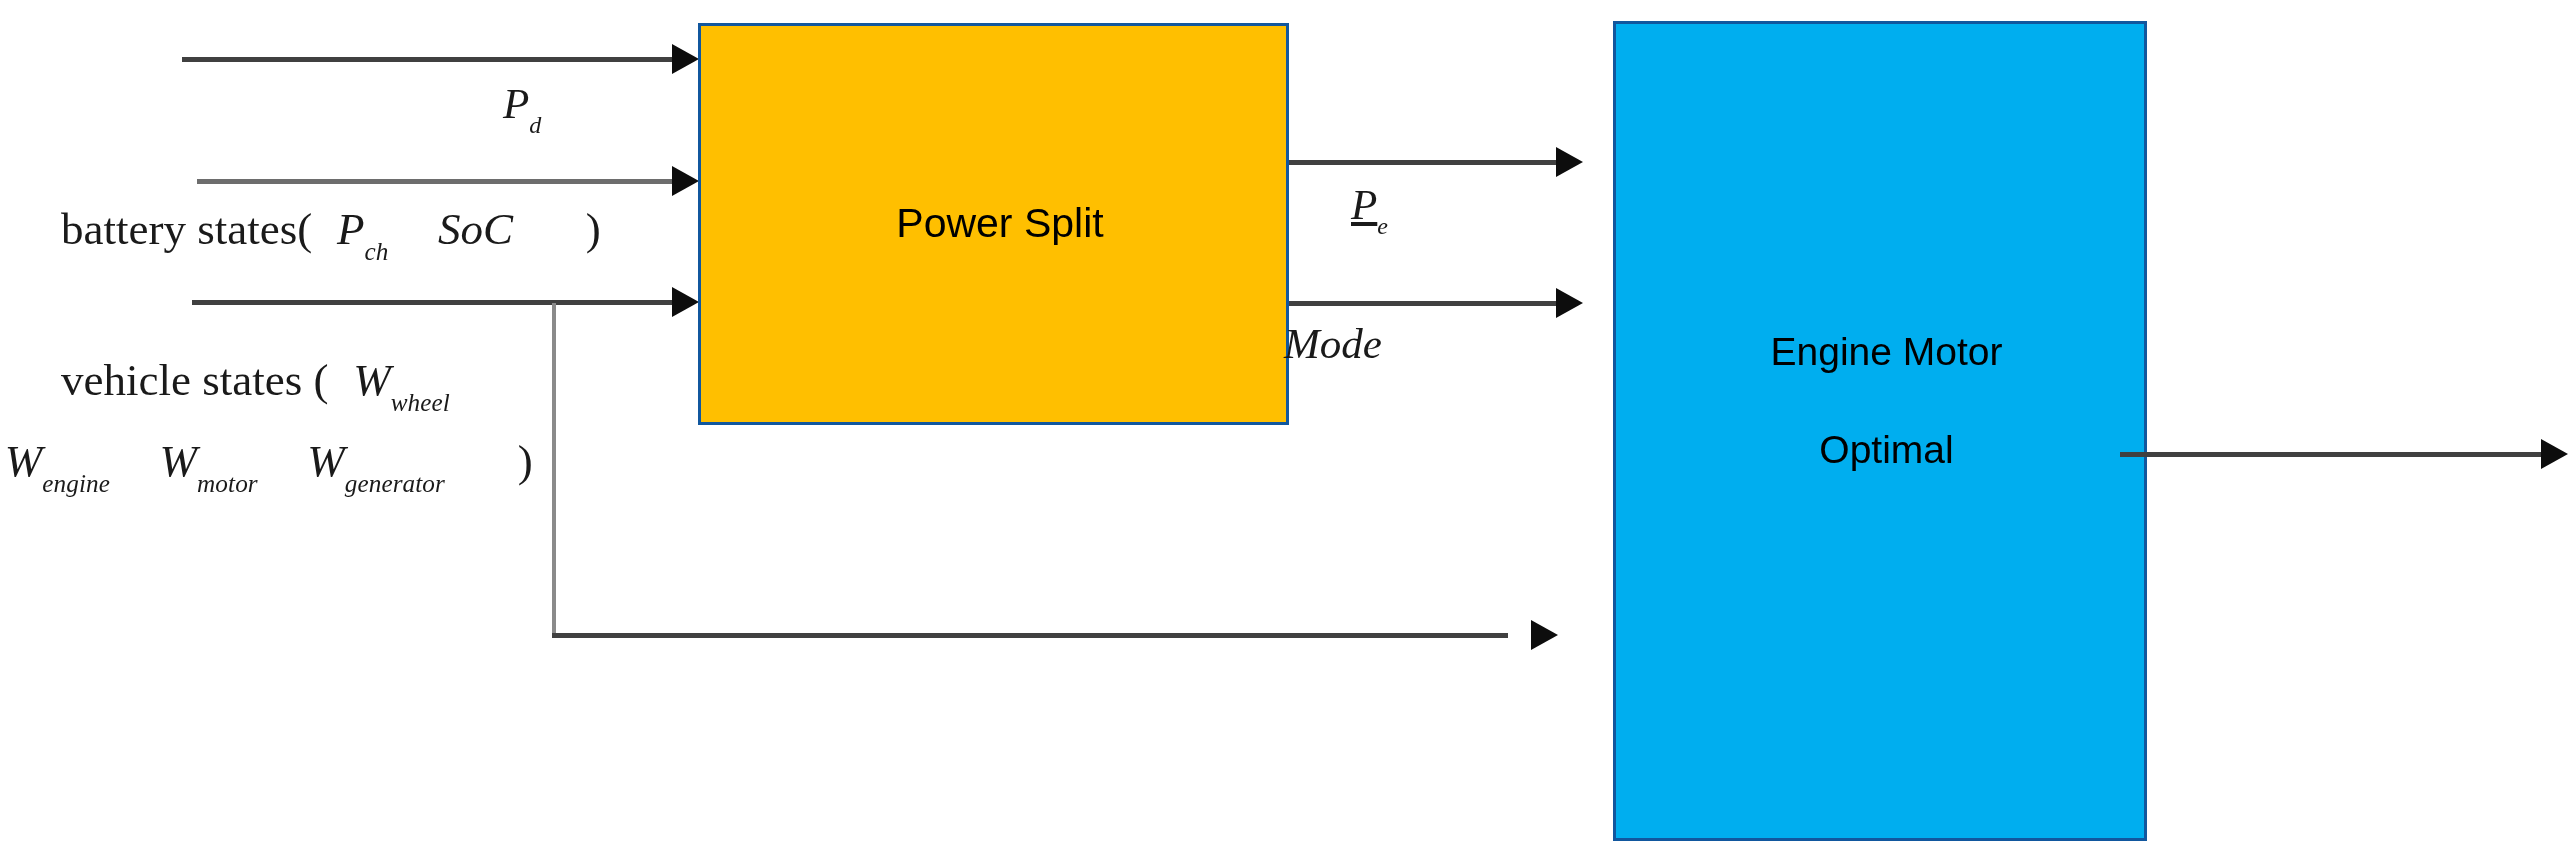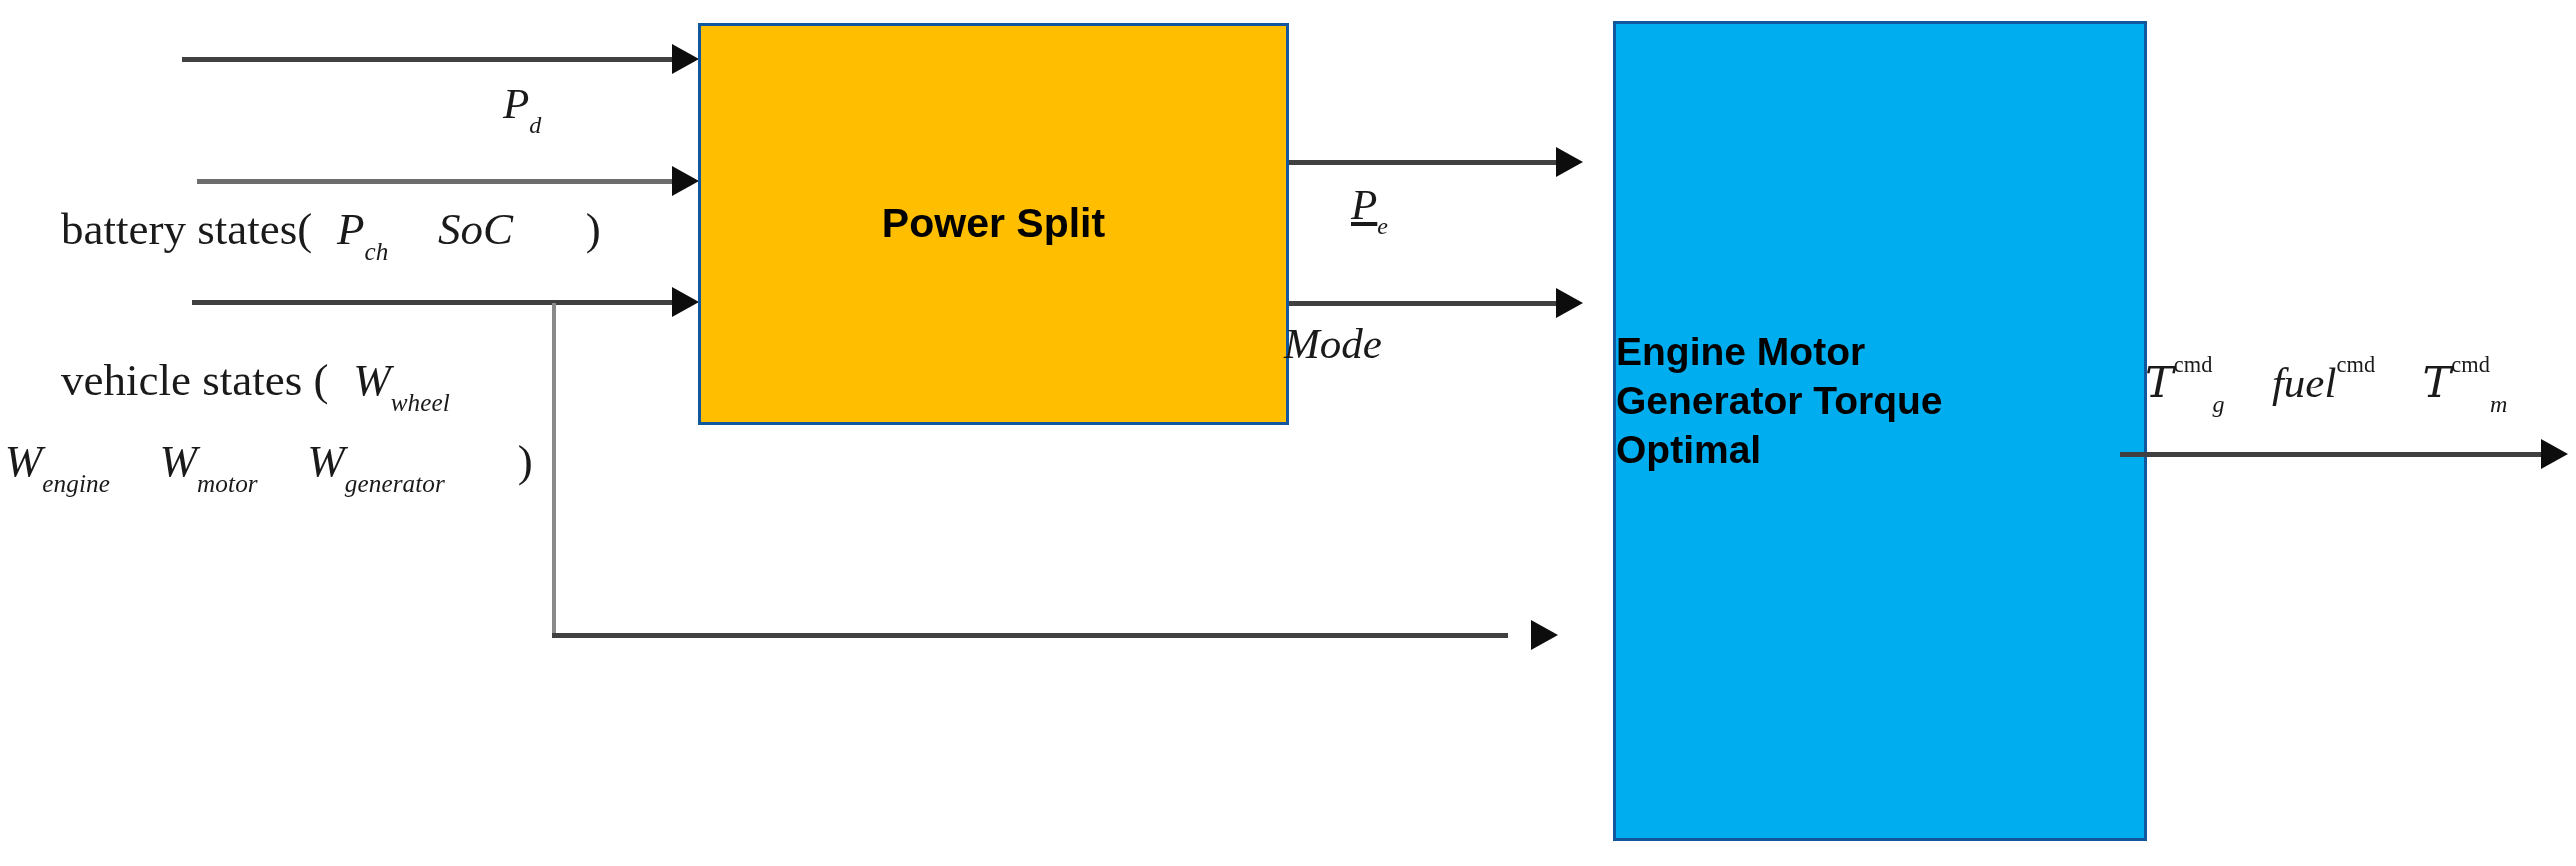--- a/index.html
+++ b/index.html
@@ -17,25 +17,26 @@
     font-family: "Liberation Serif", "DejaVu Serif", serif;
   }
 
   
   .block {
     position: absolute;
     box-sizing: border-box;
     display: flex;
     align-items: center;
     justify-content: center;
-    text-align: left;
+    text-align: center;
     font-family: "Liberation Sans", "DejaVu Sans", sans-serif;
-    font-weight: bold;
+    font-weight: normal;
     color: #000000;
     line-height: 1.25;
+    padding-left: 13px;
   }
   #power-split-block {
     left: 698px;
     top: 22.6px;
     width: 591px;
     height: 402px;
     background: #FFBF00;
     border: 3.6px solid #11579E;
     font-size: 41px;
   }
@@ -149,25 +150,22 @@
 
   <div class="hline" style="left:1289px; top:301px; width:273px;"></div>
   <div class="arrowhead" style="left:1556px; top:288px;"></div>
   <div class="mlabel" style="left:1284px; top:319px; font-size:43px;">
     <span class="mi">Mode</span>
   </div>
 
   <div id="engine-block" class="block">
     <span class="blk-label">
       <span>Engine Motor</span><br>
-      <span>Generator Torque</span><br>
+      <br>
       <span>Optimal</span>
     </span>
   </div>
 
   <div class="hline" style="left:2120px; top:452px; width:428px;"></div>
   <div class="arrowhead" style="left:2541px; top:439px;"></div>
-  <div class="mlabel" style="left:2145px; top:357px; font-size:43px;">
-    <span class="script">T</span><span class="sup">cmd</span><span class="sub">g</span><span class="biggap"></span><span class="mi">fuel</span><span class="sup">cmd</span><span class="biggap"></span><span class="script">T</span><span class="sup">cmd</span><span class="sub">m</span>
-  </div>
 
 </div>
 
 
 </body></html>

